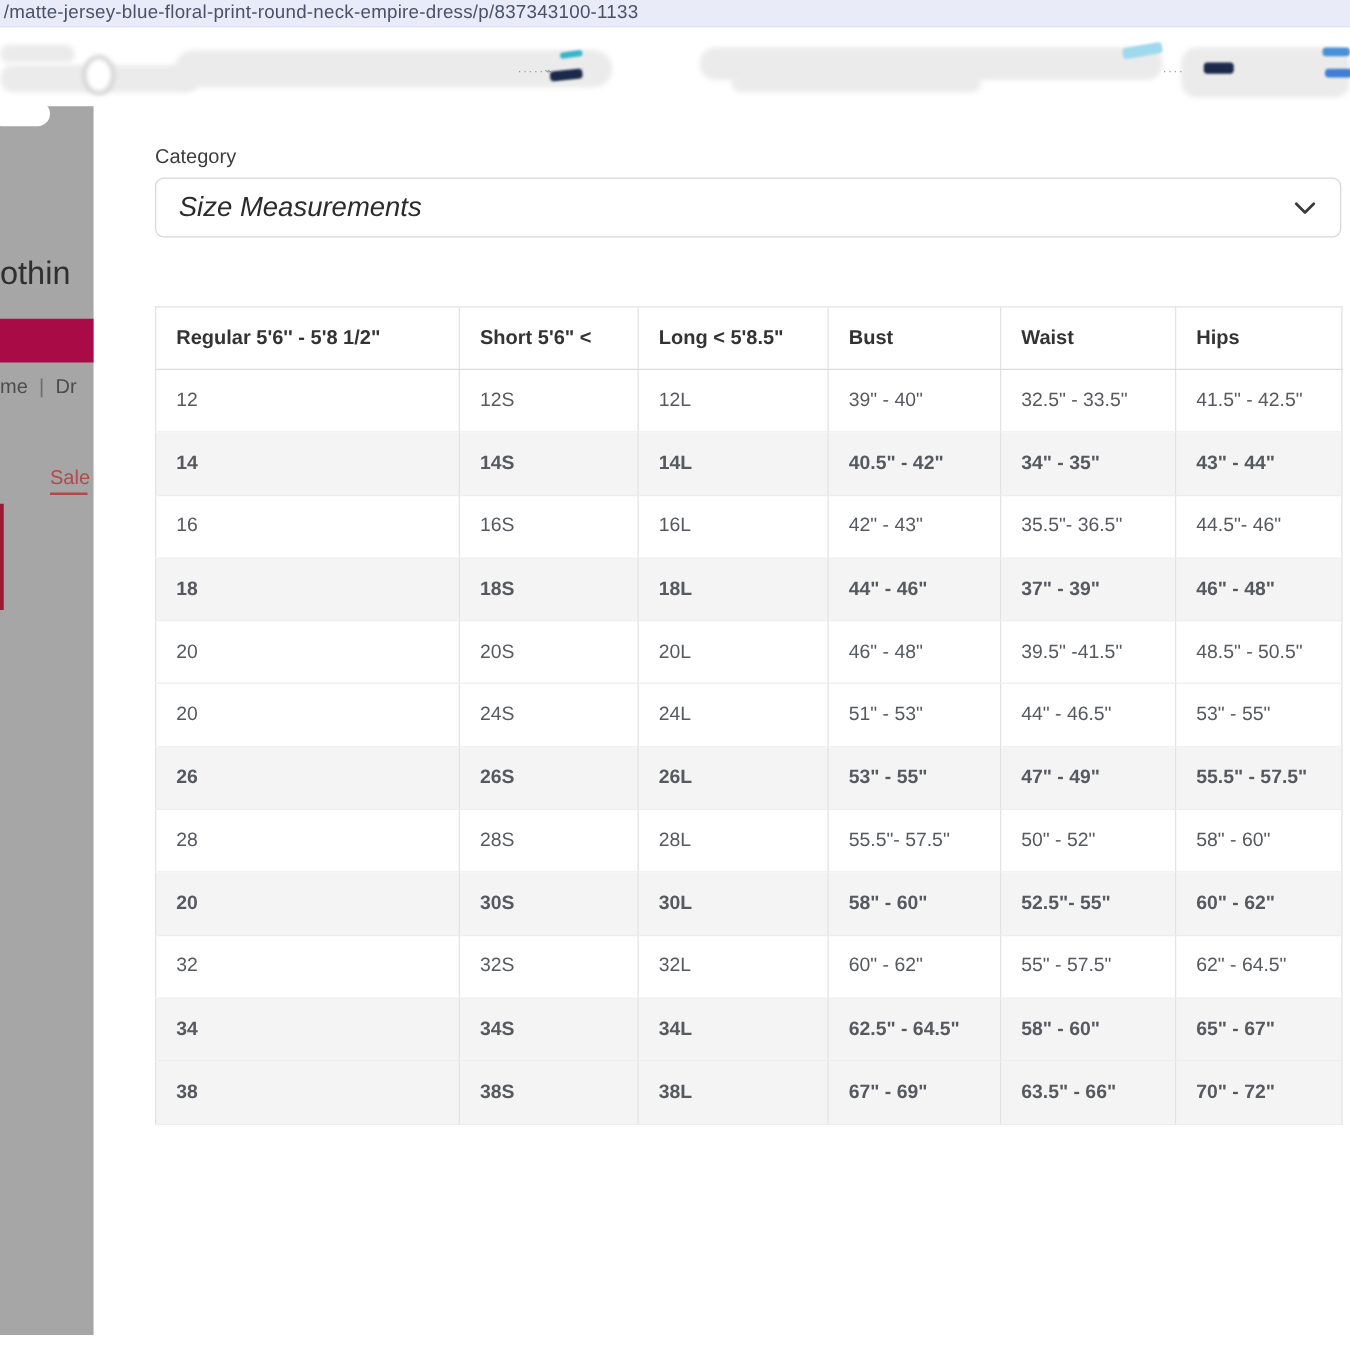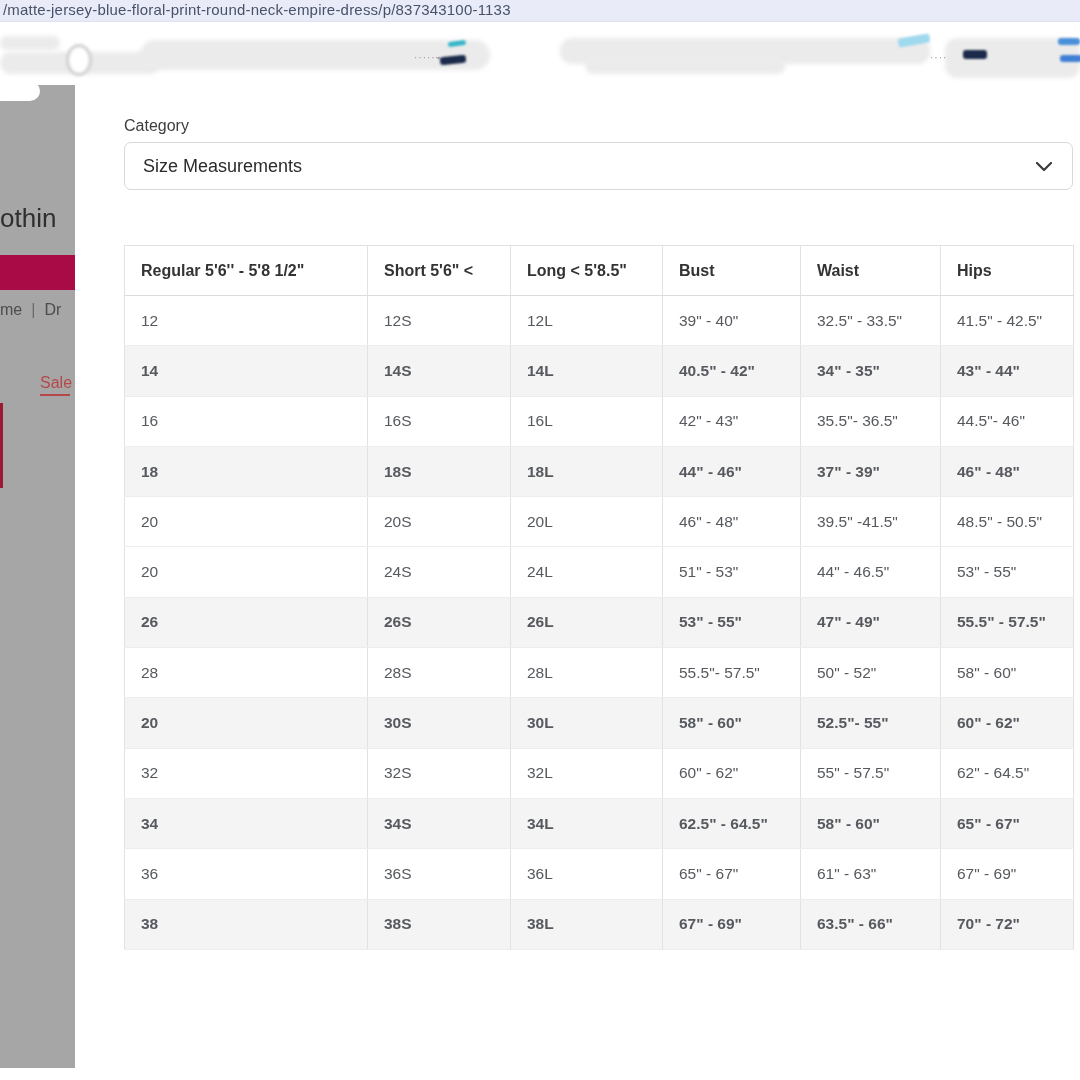--- a/index.html
+++ b/index.html
@@ -51,21 +51,21 @@
   #sale-link{left:40px;top:289px;font-size:16px;color:var(--sale-red);}
   #sale-underline{left:40px;top:309px;width:30px;height:2px;background:var(--sale-red);}
   #red-sliver{left:0;top:318px;width:3px;height:85px;background:#9c1b33;}
 
   
   #modal{left:75px;top:85px;width:1005px;height:995px;background:#fff;}
   #category-label{left:124px;top:117px;font-size:16px;color:#3d3d3d;text-align:right;}
   #dropdown{left:124px;top:142px;width:949px;height:48px;background:#fff;
     border:1px solid #d8d8d8;border-radius:7px;display:flex;align-items:center;
     justify-content:space-between;padding:0 16px 0 18px;cursor:pointer;}
-  #dropdown-value{font-size:18px;color:#2b2b2b;}
+  #dropdown-value{font-size:22px;color:#2b2b2b;font-style:italic;}
   #chevron{width:24px;height:24px;display:block;}
 
   
   #size-table{left:124px;top:245px;width:949px;border-collapse:collapse;table-layout:fixed;
     border:1px solid var(--table-border);}
   #size-table col:nth-child(1){width:243px;}
   #size-table col:nth-child(2){width:143px;}
   #size-table col:nth-child(3){width:152px;}
   #size-table col:nth-child(4){width:138px;}
   #size-table col:nth-child(5){width:140px;}
@@ -227,28 +227,20 @@
         <td>62" - 64.5"</td>
       </tr>
       <tr class="alt">
         <td>34</td>
         <td>34S</td>
         <td>34L</td>
         <td>62.5" - 64.5"</td>
         <td>58" - 60"</td>
         <td>65" - 67"</td>
       </tr>
-      <tr>
-        <td>36</td>
-        <td>36S</td>
-        <td>36L</td>
-        <td>65" - 67"</td>
-        <td>61" - 63"</td>
-        <td>67" - 69"</td>
-      </tr>
       <tr class="alt">
         <td>38</td>
         <td>38S</td>
         <td>38L</td>
         <td>67" - 69"</td>
         <td>63.5" - 66"</td>
         <td>70" - 72"</td>
       </tr>
     </tbody>
 </table>

